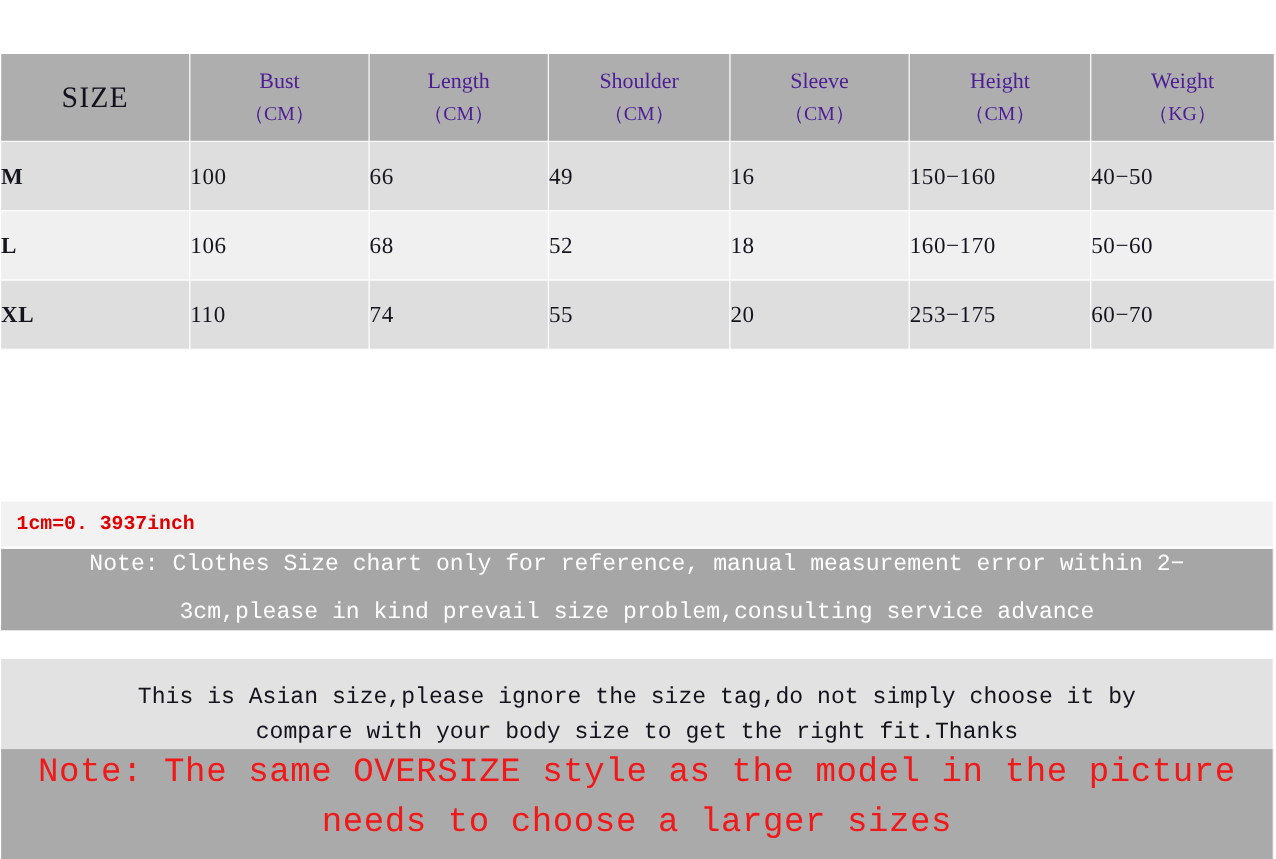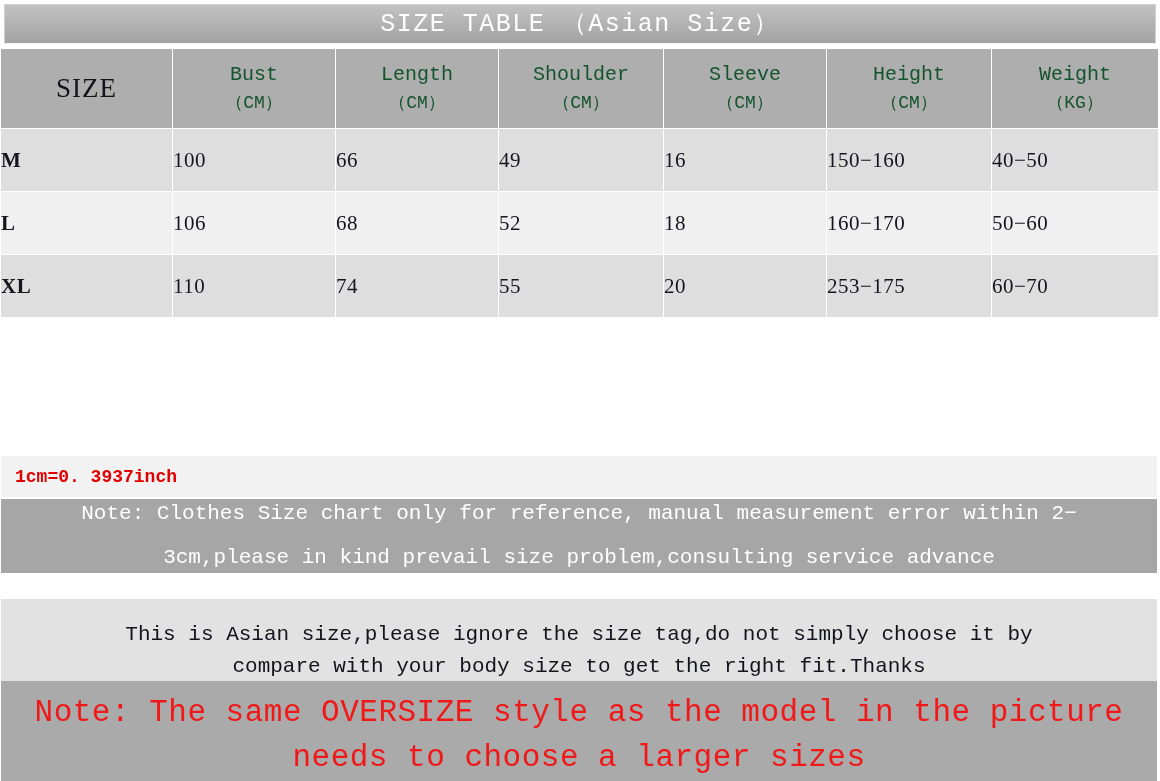--- a/index.html
+++ b/index.html
@@ -75,24 +75,24 @@
   thead th {
     background: #aeaeae;
     color: #12121c;
   }
   .hdr-size {
     font-family: "Liberation Serif", "DejaVu Serif", serif;
     font-size: 27px;
     letter-spacing: 1px;
   }
   .hdr-stack {
-    font-family: Liberation Mono, monospace;
+    font-family: Liberation Serif, serif;
     font-size: 20px;
     line-height: 1.55;
-    color: #14532d;
+    color: #4c1d95;
     margin-left: 48px;
   }
   .hdr-unit { display: block; font-size: 18px; }
 
   tbody tr { height: 63px; }
   tbody td {
     font-family: "Liberation Serif", "DejaVu Serif", serif;
     font-size: 21px;
     color: #15151e;
     letter-spacing: 0.5px;
@@ -185,40 +185,37 @@
     top: 681px;
     width: 1158px;
     height: 100px;
     box-sizing: border-box;
     background: #aaaaaa;
     border-left: 1px solid #ffffff;
     border-right: 1px solid #ffffff;
     display: flex;
     flex-direction: column;
     align-items: center;
-    justify-content: flex-end;
+    justify-content: flex-start;
   }
   .red-line {
     color: #f01818;
     font-size: 31px;
     font-family: "Liberation Mono", "DejaVu Sans Mono", monospace;
     line-height: 1.45;
     text-align: center;
     letter-spacing: 0.5px;
     white-space: nowrap;
   }
 </style>
 </head>
 <body>
 
 <div id="sizetable-root">
 
-  <div class="title-bar">
-    <div class="title-text">SIZE TABLE （Asian Size）</div>
-  </div>
 
   <table class="size-table">
     <colgroup>
       <col class="col-size">
         <col class="col-bust">
         <col class="col-length">
       <col class="col-shoulder">
         <col class="col-sleeve">
         <col class="col-height">
         <col class="col-weight">

